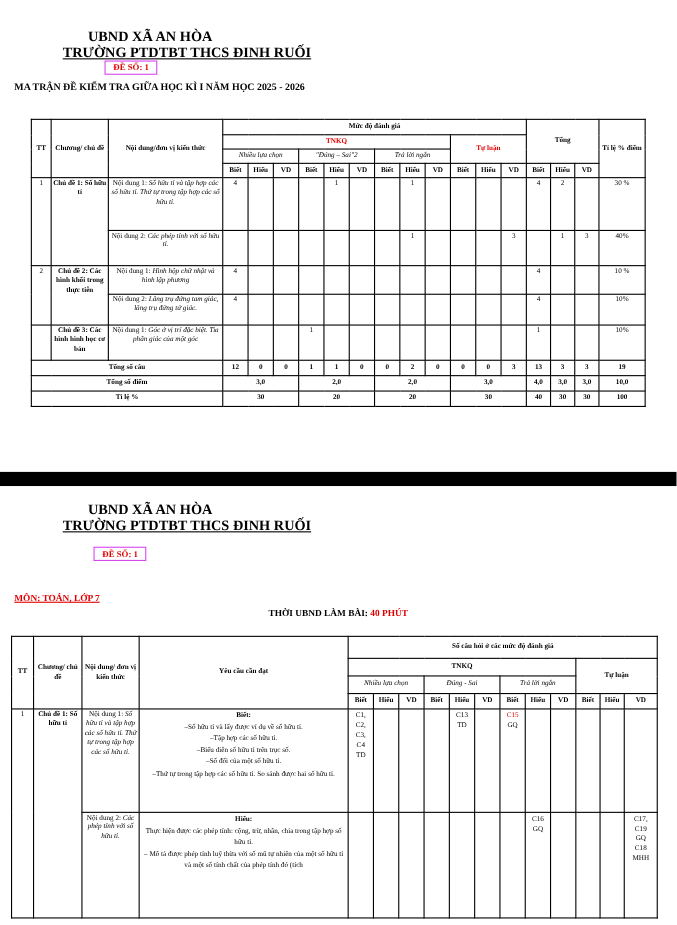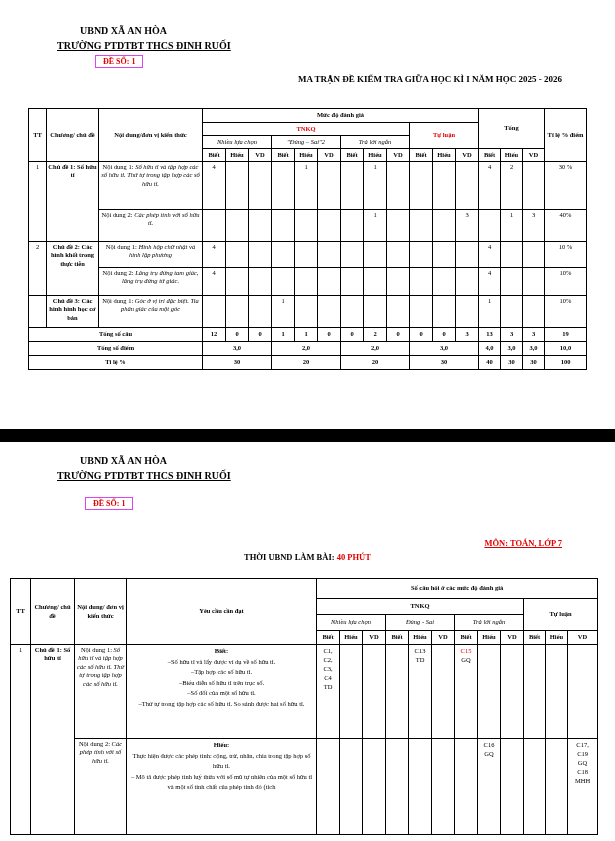--- a/index.html
+++ b/index.html
@@ -3,24 +3,24 @@
 <meta charset="utf-8">
 <style>
   * { margin:0; padding:0; box-sizing:border-box; }
   html,body { width:615px; height:841px; }
   body { background:#ffffff; color:#000; font-family:"Liberation Serif","DejaVu Serif",serif; position:relative; }
   .page { position:absolute; left:0; width:615px; background:#fff; overflow:hidden; }
   #page1 { top:0; height:429px; }
   #divider { position:absolute; top:429px; left:0; width:615px; height:13px; background:#000; }
   #page2 { top:442px; height:399px; }
 
-  .org { position:absolute; font-size:10px; font-weight:bold; white-space:nowrap; }
+  .org { position:absolute; font-size:13px; font-weight:bold; white-space:nowrap; }
   .org2 { text-decoration:underline; }
   .deso { position:absolute; display:inline-block; border:1px solid #d946ef; color:#e00000; font-weight:bold; font-size:8px; padding:1px 7px; }
-  .title { position:absolute; left:0; width:562px; text-align:right; font-weight:bold; font-size:9px; }
+  .title { position:absolute; left:13px; width:562px; text-align:left; font-weight:bold; font-size:9px; }
   .t-sub { font-size:8.5px; }
   #page2 .t-sub { color:#e00000; }
   .t-time { position:absolute; left:0; width:615px; text-align:center; font-weight:bold; font-size:8.5px; }
 
   #page1 .org1 { left:80px; top:25px; }
   #page1 .org2 { left:57px; top:40px; }
   #page1 .deso { left:95px; top:55px; }
   #page1 .t-main { top:74px; }
   #page1 .t-sub { top:89px; }
 

